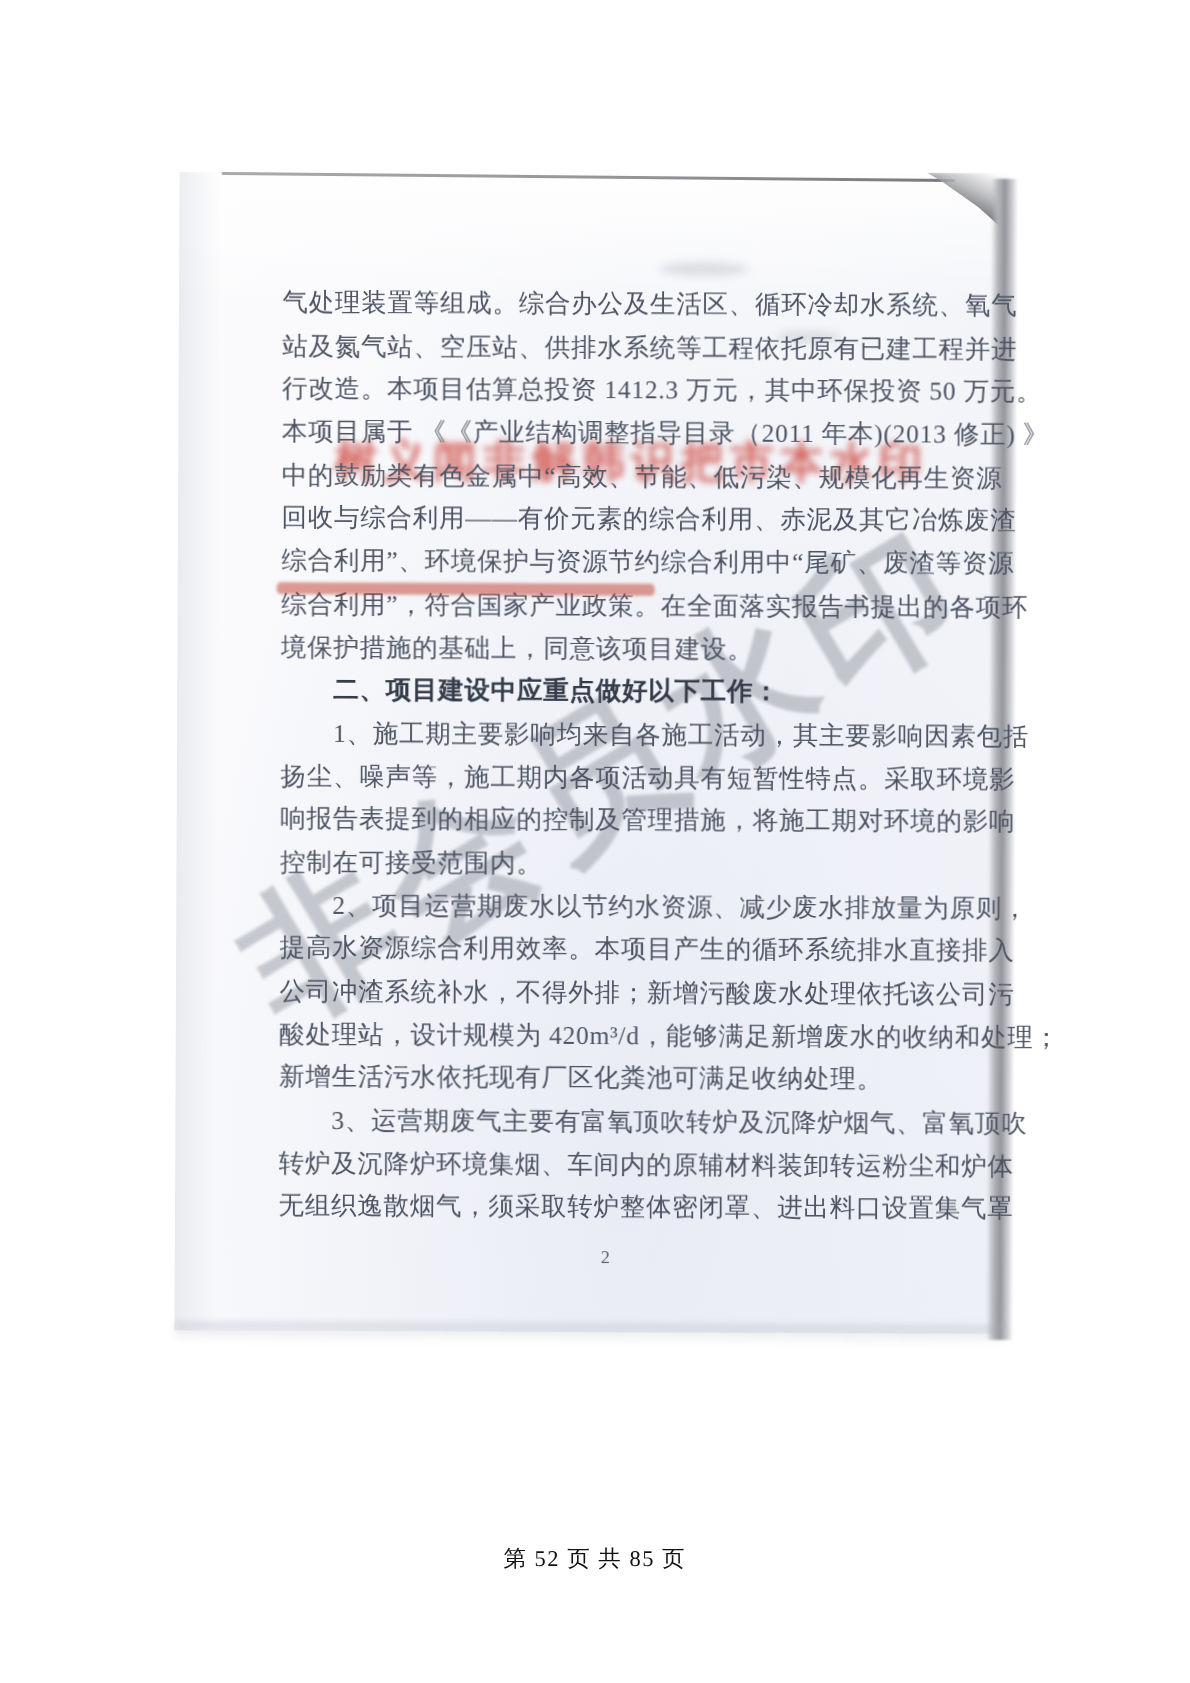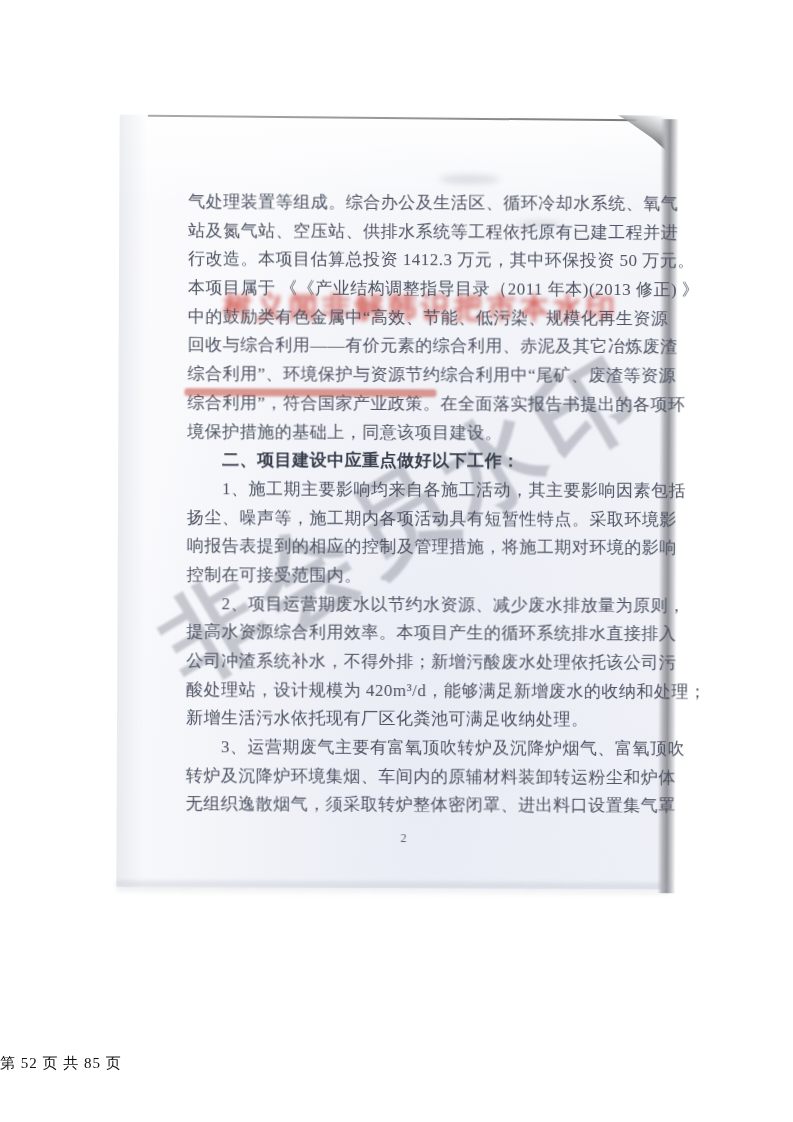--- a/index.html
+++ b/index.html
@@ -68,22 +68,22 @@
   }
   .wm-diag{
     position:absolute;left:53px;top:490px;height:100px;line-height:100px;z-index:1;
     font-size:100px;font-weight:bold;letter-spacing:8px;white-space:nowrap;
     color:#787d89;opacity:.38;filter:blur(1.2px);
     transform:rotate(-31deg);transform-origin:left center;
     font-family:"Liberation Sans","DejaVu Sans",sans-serif;
   }
   
   .footer{
-    position:absolute;left:0;right:0;top:1030px;
-    font-size:15px;color:#111;letter-spacing:1px;margin-top:24px;
+    position:absolute;left:0;right:0;top:1030px;text-align:center;
+    font-size:15px;color:#111;letter-spacing:1px;
   }
 </style>
 </head>
 <body>
 
 <div class="paper">
   <div class="paper-topline"></div>
   <div class="corner-curl"></div>
   <div class="right-edge"></div>
   <div class="bottom-fade"></div>

